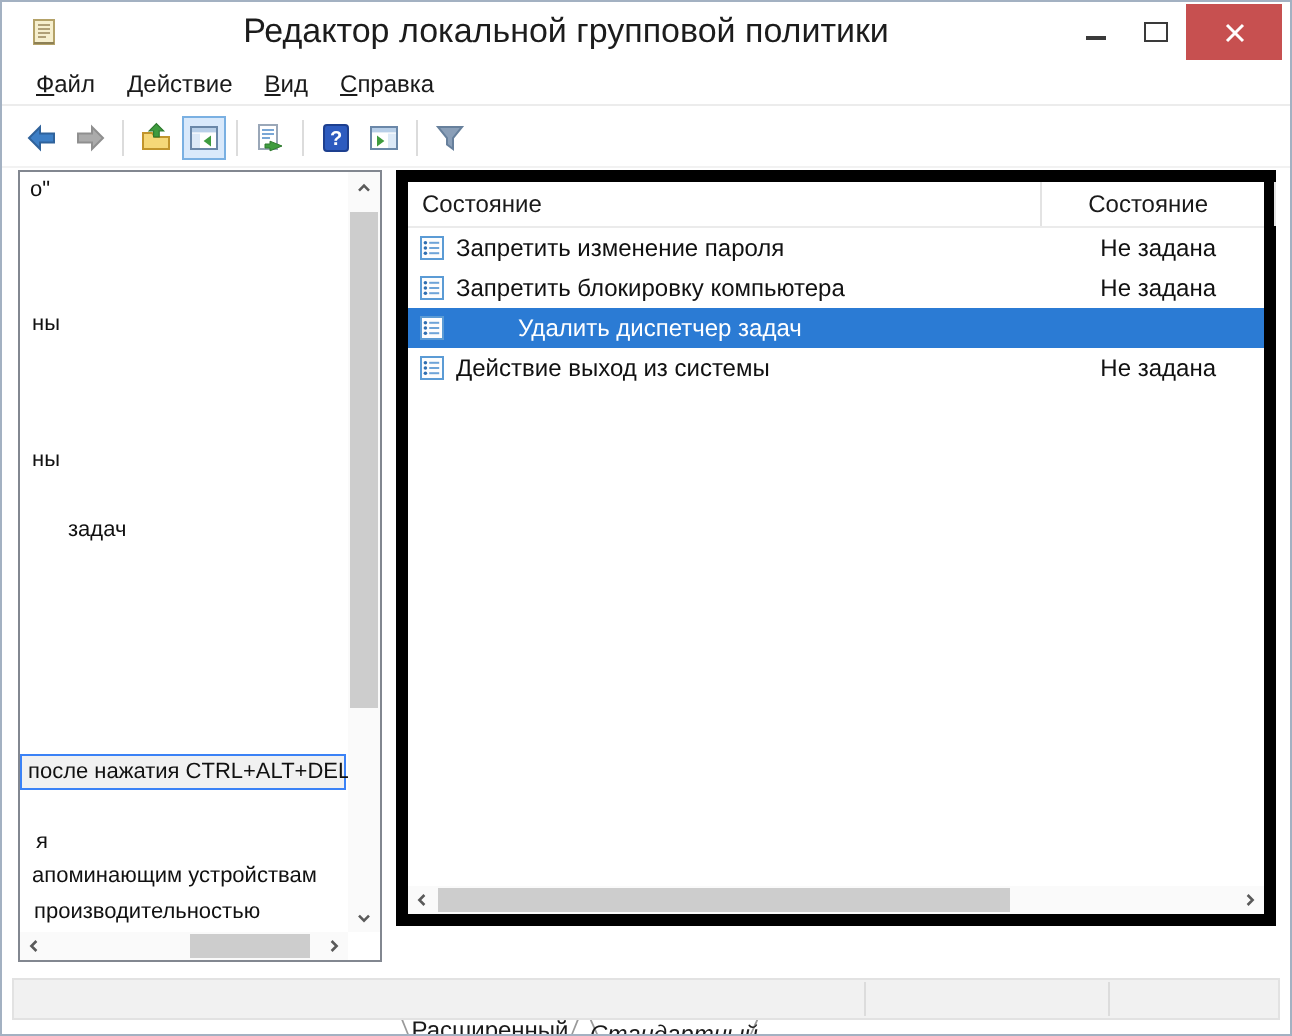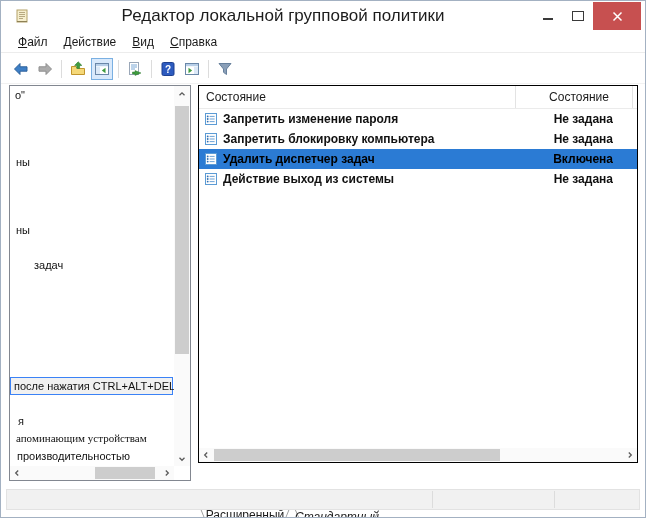--- a/index.html
+++ b/index.html
@@ -41,32 +41,32 @@
   
   .vscroll { position:absolute; right:0; top:0; bottom:14px; width:16px; background:#fafafa; }
   .vscroll .thumb { position:absolute; left:1px; right:1px; top:20px; height:248px; background:#cdcdcd; }
   .sb-arrow { position:absolute; width:16px; height:15px; display:flex; align-items:center; justify-content:center; }
   .hscroll { position:absolute; bottom:0; height:14px; background:#fafafa; }
   .hscroll .thumb { position:absolute; top:1px; bottom:1px; background:#cdcdcd; }
   .hsb-arrow { position:absolute; top:0; bottom:0; width:14px; display:flex; align-items:center; justify-content:center; }
 
   
   .list-panel { position:absolute; left:197px; top:84px; width:440px; height:378px; box-sizing:border-box;
-                border:1px solid #000000; background:#fff; }
+                border:6px solid #000000; background:#fff; }
   .list-header { position:absolute; top:0; left:0; right:0; height:22px; border-bottom:1px solid #ebebeb;
                  font-size:12px; color:#1a1a1a; }
   .hcell-name { position:absolute; left:0; top:0; width:316px; height:22px; line-height:22px; padding-left:7px; box-sizing:border-box; }
   .hcol-div { position:absolute; top:0; height:22px; width:1px; background:#e3e3e3; }
   .hcell-state { position:absolute; left:317px; top:0; right:28px; height:22px; line-height:22px; text-align:right; }
-  .list-rows { position:absolute; top:23px; left:0; right:0;font-weight:bold; }
+  .list-rows { position:absolute; top:23px; left:0; right:0; }
   .list-row { position:relative; height:20px; display:flex; align-items:center; font-size:12px; color:#111; cursor:default; }
   .list-row .row-icon { margin-left:5px; flex:0 0 auto; display:flex; }
   .list-row .row-name { margin-left:5px; white-space:nowrap; }
   .list-row .row-state { position:absolute; left:317px; right:24px; text-align:right; }
-  .list-row.selected { background:var(--sel-color,#2b7bd4); color:#000000; }
+  .list-row.selected { background:var(--sel-color,#2b7bd4); color:#ffffff;gap:31px; }
 
   
   .tabstrip { position:absolute; left:197px; top:462px; width:440px; height:23px;margin-top:44px; }
   .tab { position:absolute; height:20px; }
   .tab .shape-outer { position:absolute; inset:0; background:#9a9a9a;
         clip-path:polygon(0 0, 100% 0, calc(100% - 9px) 100%, 9px 100%); }
   .tab .shape-inner { position:absolute; left:1px; right:1px; top:0; bottom:1px; background:#fff;
         clip-path:polygon(0 0, 100% 0, calc(100% - 8.4px) 100%, 8.4px 100%); }
   .tab .tab-label { position:absolute; inset:0; text-align:center; line-height:19px; font-size:12px; color:#1a1a1a; }
   .tab.active { top:-1px; height:22px; }
@@ -171,21 +171,21 @@
     </div>
 
   <div class="tree-panel">
     <div id="tree-items">
         <div class="tree-item" style="top: 1px; left: 2px;">о"</div>
         <div class="tree-item" style="top: 68px; left: 3px;">ны</div>
         <div class="tree-item" style="top: 136px; left: 3px;">ны</div>
         <div class="tree-item" style="top: 171px; left: 21px; text-align: right;">задач</div>
         <div class="tree-item selected" style="top: 291px;">после нажатия CTRL+ALT+DEL</div>
         <div class="tree-item" style="top: 327px; left: 5px;">я</div>
-        <div class="tree-item" style="top: 344px; left: 3px; font-family: Liberation Serif, serif;">апоминающим устройствам</div>
+        <div class="tree-item" style="top: 344px; left: 3px;">апоминающим устройствам</div>
         <div class="tree-item" style="top: 362px; left: 4px;">производительностью</div>
       </div>
     <div class="vscroll">
       <div class="sb-arrow" style="top:0;">
           <svg width="10" height="10" viewBox="0 0 10 10">
             <g fill="none" stroke="#5a5a5a" stroke-width="1.3">
               <polyline points="2.5,6.3 5,3.8 7.5,6.3"></polyline>
             </g>
           </svg>
         </div>
@@ -261,21 +261,20 @@
               <rect x="1.5" y="1.5" width="11" height="11" fill="#fdfdfd" stroke="#5b9bd5"></rect>
               <circle cx="3.7" cy="4.4" r="0.9" fill="#2f6fb2"></circle>
               <circle cx="3.7" cy="7" r="0.9" fill="#2f6fb2"></circle>
               <circle cx="3.7" cy="9.6" r="0.9" fill="#2f6fb2"></circle>
               <rect x="5.6" y="3.9" width="5" height="1" fill="#6ea4d8"></rect>
               <rect x="5.6" y="6.5" width="5" height="1" fill="#6ea4d8"></rect>
               <rect x="5.6" y="9.1" width="5" height="1" fill="#6ea4d8"></rect>
             </svg>
           </span>
           <span class="row-name">Удалить диспетчер задач</span>
-          <span class="row-state">Включена</span>
         </div>
         <div class="list-row">
           <span class="row-icon">
             <svg width="14" height="14" viewBox="0 0 14 14">
               <rect x="1.5" y="1.5" width="11" height="11" fill="#fdfdfd" stroke="#5b9bd5"></rect>
               <circle cx="3.7" cy="4.4" r="0.9" fill="#2f6fb2"></circle>
               <circle cx="3.7" cy="7" r="0.9" fill="#2f6fb2"></circle>
               <circle cx="3.7" cy="9.6" r="0.9" fill="#2f6fb2"></circle>
               <rect x="5.6" y="3.9" width="5" height="1" fill="#6ea4d8"></rect>
               <rect x="5.6" y="6.5" width="5" height="1" fill="#6ea4d8"></rect>

